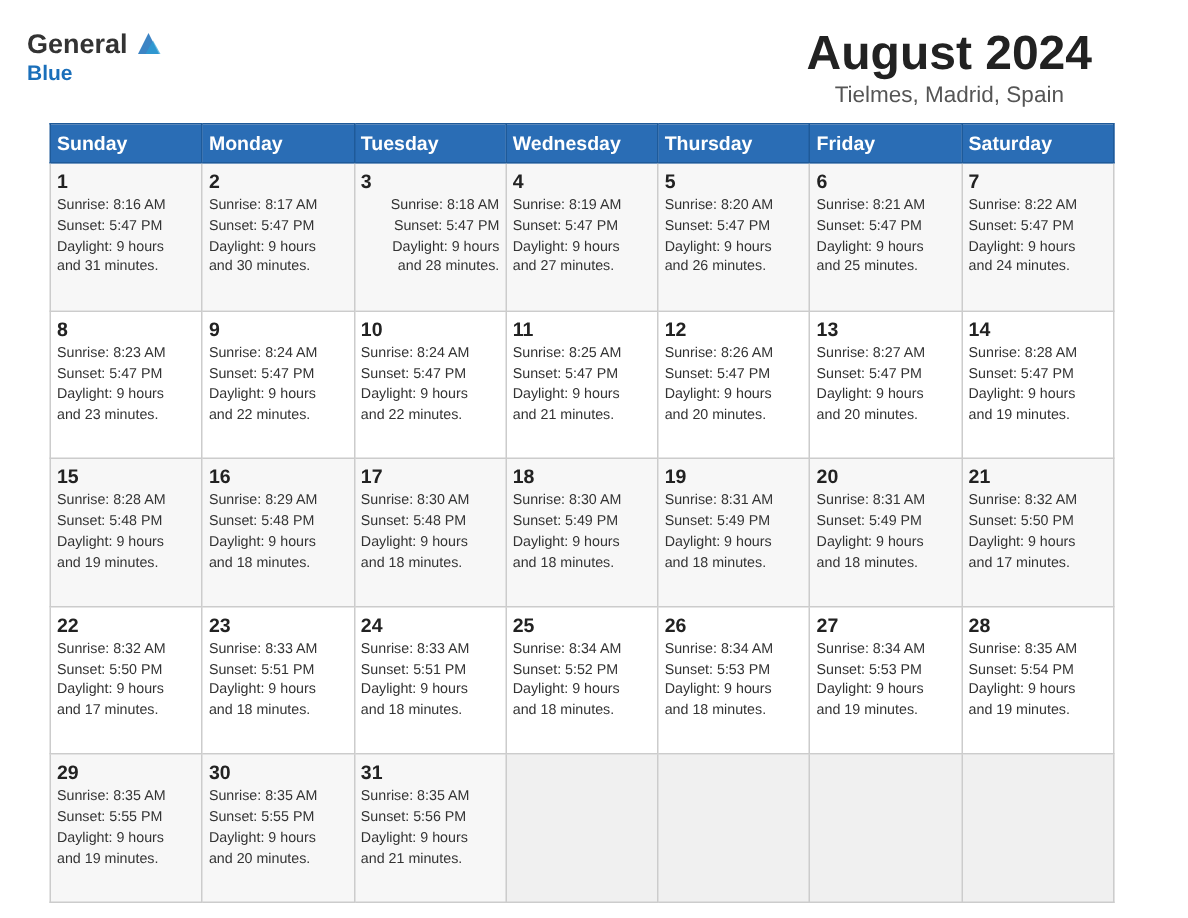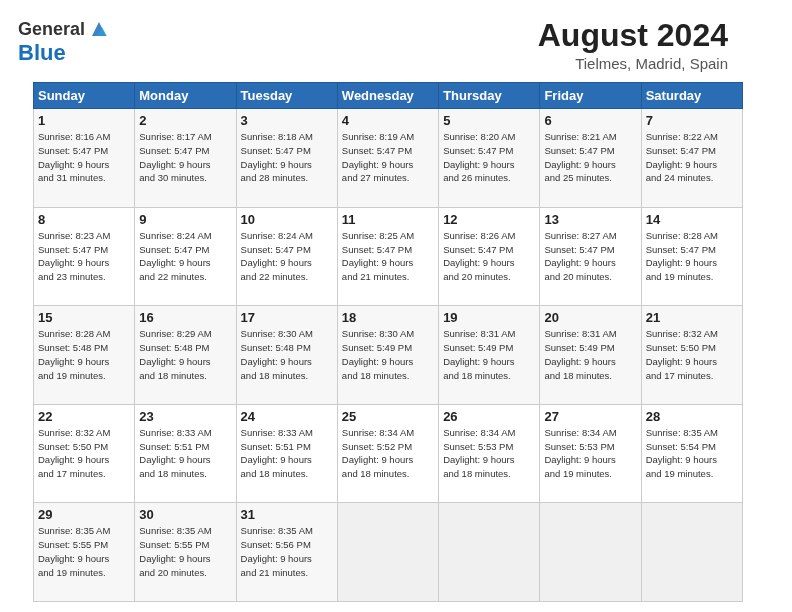--- a/index.html
+++ b/index.html
@@ -31,21 +31,21 @@
     .logo-text {
       display: flex;
       align-items: center;
     }
     .logo-general {
       font-size: 18px;
       font-weight: bold;
       color: #333;
     }
     .logo-blue {
-      font-size: 22px;
+      font-size: 14px;
       font-weight: bold;
       color: #1a6fba;
     }
     .logo-icon {
       width: 22px;
       height: 22px;
       margin-left: 3px;
     }
     .title-block {
       text-align: right;
@@ -53,20 +53,21 @@
     .month-title {
       font-size: 32px;
       font-weight: bold;
       color: #222;
       line-height: 1.1;
     }
     .location-title {
       font-size: 15px;
       color: #555;
       margin-top: 2px;
+      text-align: center;
     }
     .calendar {
       flex: 1;
       border-collapse: collapse;
       width: 100%;
       table-layout: fixed;
       margin-left: 15px;
     }
     .calendar thead th {
       background-color: #2a6db5;
@@ -152,21 +153,21 @@
           </td>
           <td>
             <span class="day-number">2</span>
             <div class="day-info" style="white-space: pre-line;">Sunrise: 8:17 AM
 Sunset: 5:47 PM
 Daylight: 9 hours
 and 30 minutes.</div>
           </td>
           <td>
             <span class="day-number">3</span>
-            <div class="day-info" style="white-space: pre-line;">Sunrise: 8:18 AM
+            <div class="day-info" style="white-space: pre-line; text-align: right;">Sunrise: 8:18 AM
 Sunset: 5:47 PM
 Daylight: 9 hours
 and 28 minutes.</div>
           </td>
           <td>
             <span class="day-number">4</span>
             <div class="day-info" style="white-space: pre-line;">Sunrise: 8:19 AM
 Sunset: 5:47 PM
 Daylight: 9 hours
 and 27 minutes.</div>

